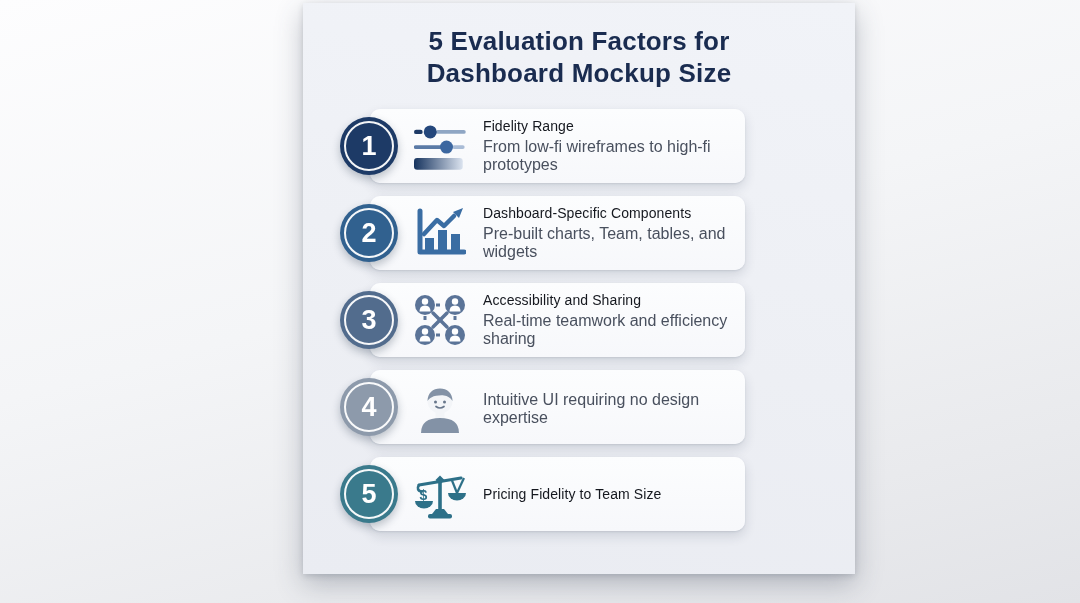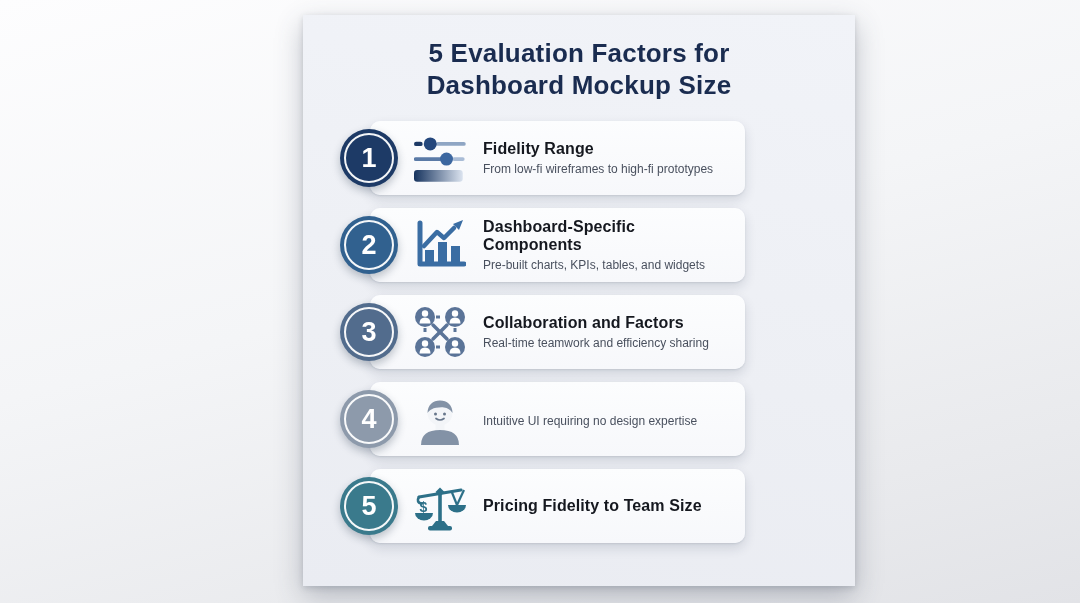--- a/index.html
+++ b/index.html
@@ -3,21 +3,21 @@
 <meta charset="utf-8">
 <style>
   * { margin:0; padding:0; box-sizing:border-box; }
   html,body { width:1080px; height:603px; overflow:hidden; }
   body {
     font-family:"Liberation Sans", sans-serif;
     background:linear-gradient(165deg,#fdfdfe 0%,#f4f5f7 45%,#e9eaed 80%,#e2e3e7 100%);
     position:relative;
   }
   .poster {
-    position:absolute; left:303px; top:15px; width:552px; height:571px;
+    position:absolute; left:303px; top:3px; width:552px; height:571px;
     background:linear-gradient(188deg,#f1f3f8 0%,#edeff4 60%,#eaecf2 100%);
     box-shadow:0 10px 26px rgba(55,65,85,0.30), 0 2px 6px rgba(55,65,85,0.18);
   }
   .title {
     padding-top:22px; text-align:center;
     font-size:26px; line-height:32px; font-weight:800;
     color:#1a2c50; letter-spacing:0.2px;
   }
   .rows { position:absolute; left:0; top:106px; right:0; }
   .row { position:relative; height:74px; margin-bottom:13px; }
@@ -39,22 +39,22 @@
   }
   .badge .num { color:#ffffff; font-size:27px; font-weight:700; }
   .b0 { background:#1d3a66; } .b1 { background:#31618f; } .b2 { background:#526c8d; }
   .b3 { background:#8d9aab; } .b4 { background:#3a7a8c; }
   .icon {
     position:absolute; left:42px; top:50%; transform:translateY(-50%);
     width:56px; height:56px; display:flex; align-items:center; justify-content:center;
   }
   .icon svg { width:52px; height:52px; }
   .txt { position:absolute; left:113px; top:50%; transform:translateY(-50%); width:250px; }
-  .t { font-size:16px; font-weight:700; color:#15181f; letter-spacing:0.1px; }
-  .s { font-size:12px; color:#49505e; margin-top:4px; }
+  .t { font-size:14px; font-weight:400; color:#15181f; letter-spacing:0.1px; }
+  .s { font-size:16px; color:#49505e; margin-top:4px; }
 </style>
 </head>
 <body>
 
 <div class="poster">
 
   <div class="title">
     <div>5 Evaluation Factors for</div>
     <div>Dashboard Mockup Size</div>
   </div>
@@ -100,21 +100,21 @@
             <path d="M6,4 V45 H50" stroke="#3a6da3" stroke-width="5" fill="none" stroke-linecap="round" stroke-linejoin="round"></path>
             <rect x="11" y="31" width="9" height="12" fill="#3a6da3"></rect>
             <rect x="24" y="23" width="9" height="20" fill="#3a6da3"></rect>
             <rect x="37" y="27" width="9" height="16" fill="#3a6da3"></rect>
             <path d="M10,27 L23,13 L30,19 L40,9" stroke="#3a6da3" stroke-width="4.5" fill="none" stroke-linecap="round" stroke-linejoin="round"></path>
             <polygon points="49,1 45,11 39,5" fill="#3a6da3"></polygon>
           </svg>
         </div>
         <div class="txt">
           <div class="t">Dashboard-Specific Components</div>
-          <div class="s">Pre-built charts, KPIs, tables, and widgets</div>
+          <div class="s">Pre-built charts, Team, tables, and widgets</div>
         </div>
       </div>
     </div>
 
     <div class="row">
       <div class="badge b2">
         <span class="num">3</span>
       </div>
       <div class="card">
         <div class="icon">
@@ -132,21 +132,21 @@
             <line x1="41" y1="22" x2="41" y2="30" stroke="#5b7498" stroke-width="3" stroke-dasharray="4 4"></line>
             <line x1="19" y1="19" x2="33" y2="33" stroke="#5b7498" stroke-width="3.5" stroke-linecap="round"></line>
             <line x1="33" y1="19" x2="19" y2="33" stroke="#5b7498" stroke-width="3.5" stroke-linecap="round"></line>
             <use href="#pg" x="11" y="11"></use>
             <use href="#pg" x="41" y="11"></use>
             <use href="#pg" x="11" y="41"></use>
             <use href="#pg" x="41" y="41"></use>
           </svg>
         </div>
         <div class="txt">
-          <div class="t">Collaboration and Factors</div>
+          <div class="t">Accessibility and Sharing</div>
           <div class="s">Real-time teamwork and efficiency sharing</div>
         </div>
       </div>
     </div>
 
     <div class="row">
       <div class="badge b3">
         <span class="num">4</span>
       </div>
       <div class="card">

